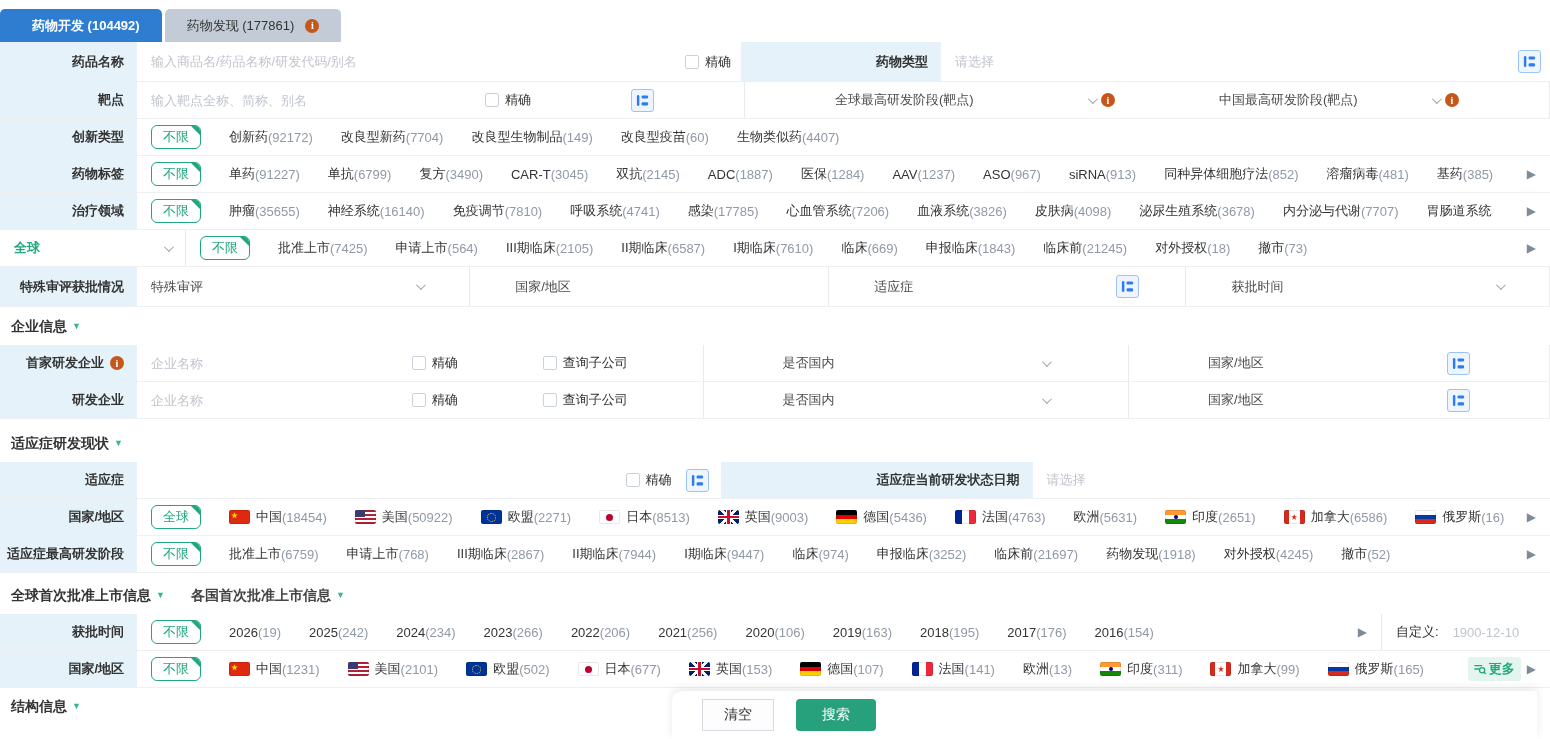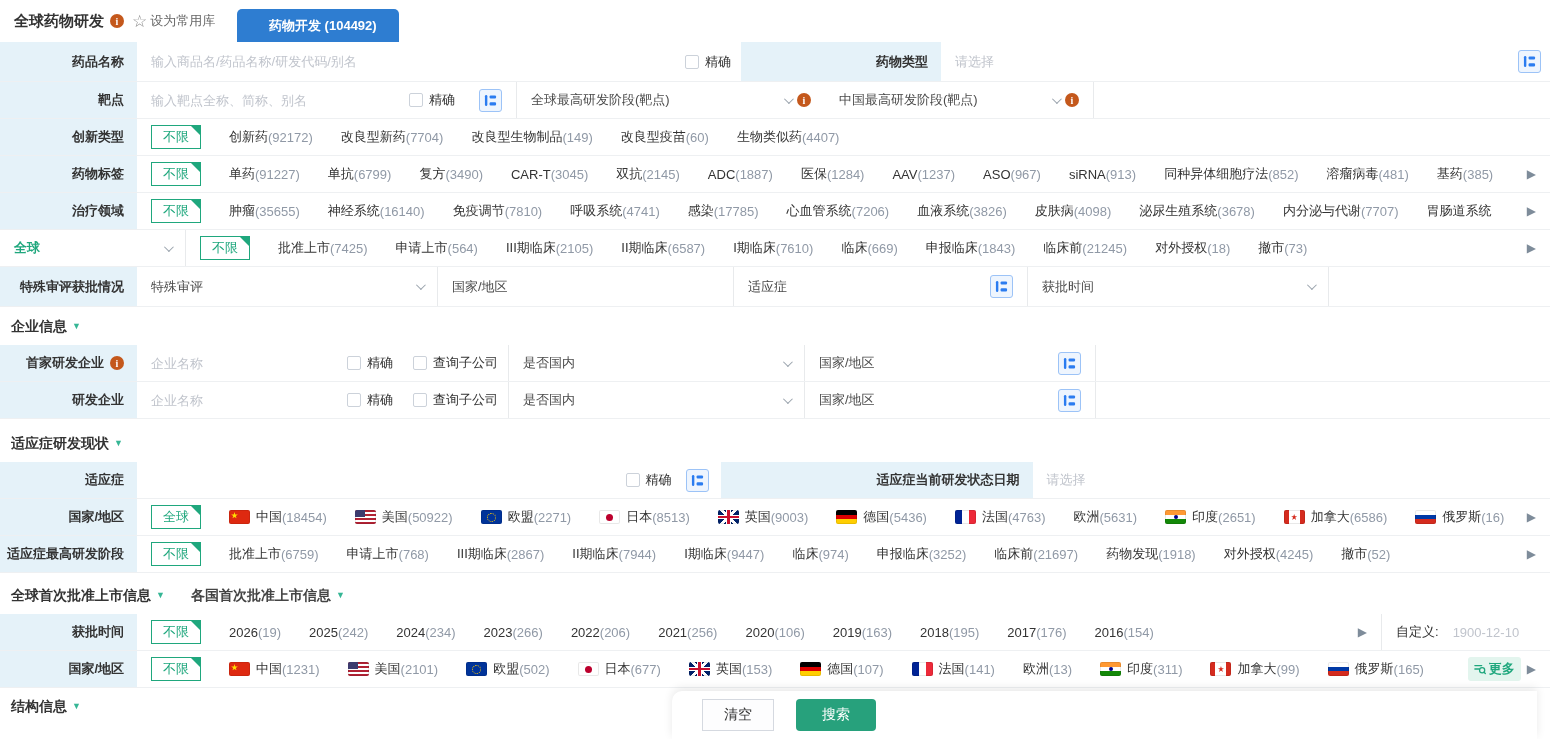--- a/index.html
+++ b/index.html
@@ -17,35 +17,35 @@
   .tab{height:33px;line-height:33px;padding:0 22px;border-radius:5px 5px 0 0;white-space:nowrap;cursor:pointer;display:flex;align-items:center;gap:5px;}
   .tab.active{background:var(--blue);color:#fff;font-weight:bold;padding-left:32px;}
   .tab.inactive{background:#c3ccd6;color:#333;}
   .star-icon{margin-left:8px;cursor:pointer;}
   .star-icon::before{content:"☆";font-size:17px;color:#8d8d8d;}
   .fav-label{color:#666;margin-left:3px;cursor:pointer;}
   
   .frow{display:flex;align-items:stretch;border-bottom:1px solid var(--bd);height:37px;}
   .frow.tall{height:40px;}
   .flabel{width:137px;min-width:137px;background:var(--labelbg);display:flex;align-items:center;justify-content:flex-end;padding-right:13px;font-weight:bold;text-align:right;gap:4px;}
-  .fbody{flex:1;display:flex;align-items:center;overflow:hidden;}
+  .fbody{flex:1;display:flex;align-items:center;overflow:hidden;justify-content:space-between;}
   .vline{width:1px;align-self:stretch;background:#e8eaec;flex:none;}
   input.txt{border:none;outline:none;flex:1;font-size:13px;padding:0 14px;color:var(--txt);min-width:40px;font-family:inherit;}
   input.txt::placeholder{color:var(--ph);}
   .cbwrap{display:flex;align-items:center;gap:6px;flex:none;padding:0 10px;cursor:pointer;white-space:nowrap;}
   .cb{width:14px;height:14px;border:1px solid #ccd2da;border-radius:2px;background:#fff;flex:none;}
   .innercell{background:var(--labelbg);display:flex;align-items:center;justify-content:flex-end;padding-right:13px;font-weight:bold;flex:none;align-self:stretch;}
   .phtext{color:var(--ph);padding:0 14px;white-space:nowrap;}
   .selbox{display:flex;align-items:center;padding:0 14px;flex:none;color:#4a4a4a;cursor:pointer;}
   .selbox .sp{flex:1;}
   .chev{display:inline-block;width:7px;height:7px;border-right:1.4px solid #9aa3ad;border-bottom:1.4px solid #9aa3ad;transform:rotate(45deg) translateY(-2px);margin-left:9px;flex:none;}
   .tree-btn{width:23px;height:23px;border:1px solid #9cc3f7;background:#eef5fe;border-radius:3px;display:inline-flex;align-items:center;justify-content:center;cursor:pointer;flex:none;}
   .iico{width:14px;height:14px;border-radius:50%;background:var(--orange);display:inline-flex;align-items:center;justify-content:center;margin-left:6px;flex:none;cursor:pointer;}
   .iico::before{content:"i";color:#fff;font-size:10px;font-weight:bold;font-family:"Liberation Serif",serif;}
-  .tagbtn{position:relative;height:24px;line-height:22px;border:1px solid var(--teal);color:var(--teal);border-radius:0;background:#fff;text-align:center;padding:0 11px;margin-left:14px;flex:none;cursor:pointer;overflow:hidden;white-space:nowrap;}
+  .tagbtn{position:relative;height:24px;line-height:22px;border:1px solid var(--teal);color:var(--teal);border-radius:6px;background:#fff;text-align:center;padding:0 11px;margin-left:14px;flex:none;cursor:pointer;overflow:hidden;white-space:nowrap;}
   .tagbtn::after{content:"";position:absolute;top:-1px;right:-1px;border-top:11px solid var(--teal);border-left:11px solid transparent;}
   .items{display:flex;align-items:center;overflow:hidden;white-space:nowrap;flex:1;}
   .opt{margin-left:28px;cursor:pointer;display:inline-flex;align-items:center;flex:none;}
   .opt-count{color:var(--cnt);}
   .arrow{color:#7e8c9a;font-size:12px;padding:0 14px 0 6px;cursor:pointer;flex:none;}
   .arrow::before{content:"▶";}
   
   .section{display:flex;align-items:center;gap:26px;padding:11px 11px 9px;}
   .sec-title{font-weight:bold;font-size:14px;cursor:pointer;white-space:nowrap;}
   .sec-title.dim{font-weight:bold;color:#444;}
@@ -80,29 +80,27 @@
   .footer-zone{position:absolute;left:0;right:13px;bottom:0;height:64px;padding-left:6px;}
   .struct-sec{position:absolute;left:0;top:12px;}
   .action-bar{position:absolute;right:0;bottom:0;left:672px;height:48px;background:#fff;border-radius:10px 0 0 0;box-shadow:0 -3px 10px rgba(0,0,0,.09);display:flex;align-items:center;gap:22px;padding-left:30px;}
   .btn-clear{width:72px;height:32px;border:1px solid #d5d9e0;border-radius:0;background:#fdfdfe;color:#333;font-size:14px;cursor:pointer;font-family:inherit;}
   .btn-search{width:80px;height:32px;border:none;border-radius:4px;background:#27a17c;color:#fff;font-size:14px;cursor:pointer;font-family:inherit;}
 </style>
 </head>
 <body>
 
 <header>
-  <div class="title-wrap">
-    <span class="page-title">全球药物研发</span>
-    <span class="iico"></span>
-    <span class="star-icon"></span>
-    <span class="fav-label">设为常用库</span>
-  </div>
   <div class="tabs">
     <div class="tab active">
         <span>药物开发 (104492)</span>
+      </div>
+    <div class="tab inactive">
+        <span>药物发现 (177861)</span>
+        <span class="iico"></span>
       </div>
   </div>
 </header>
 
 <div class="frow tall">
   <div class="flabel">药品名称</div>
   <div class="fbody">
     <input class="txt" placeholder="输入商品名/药品名称/研发代码/别名" style="">
     <span class="cbwrap">
         <span class="cb"></span>

